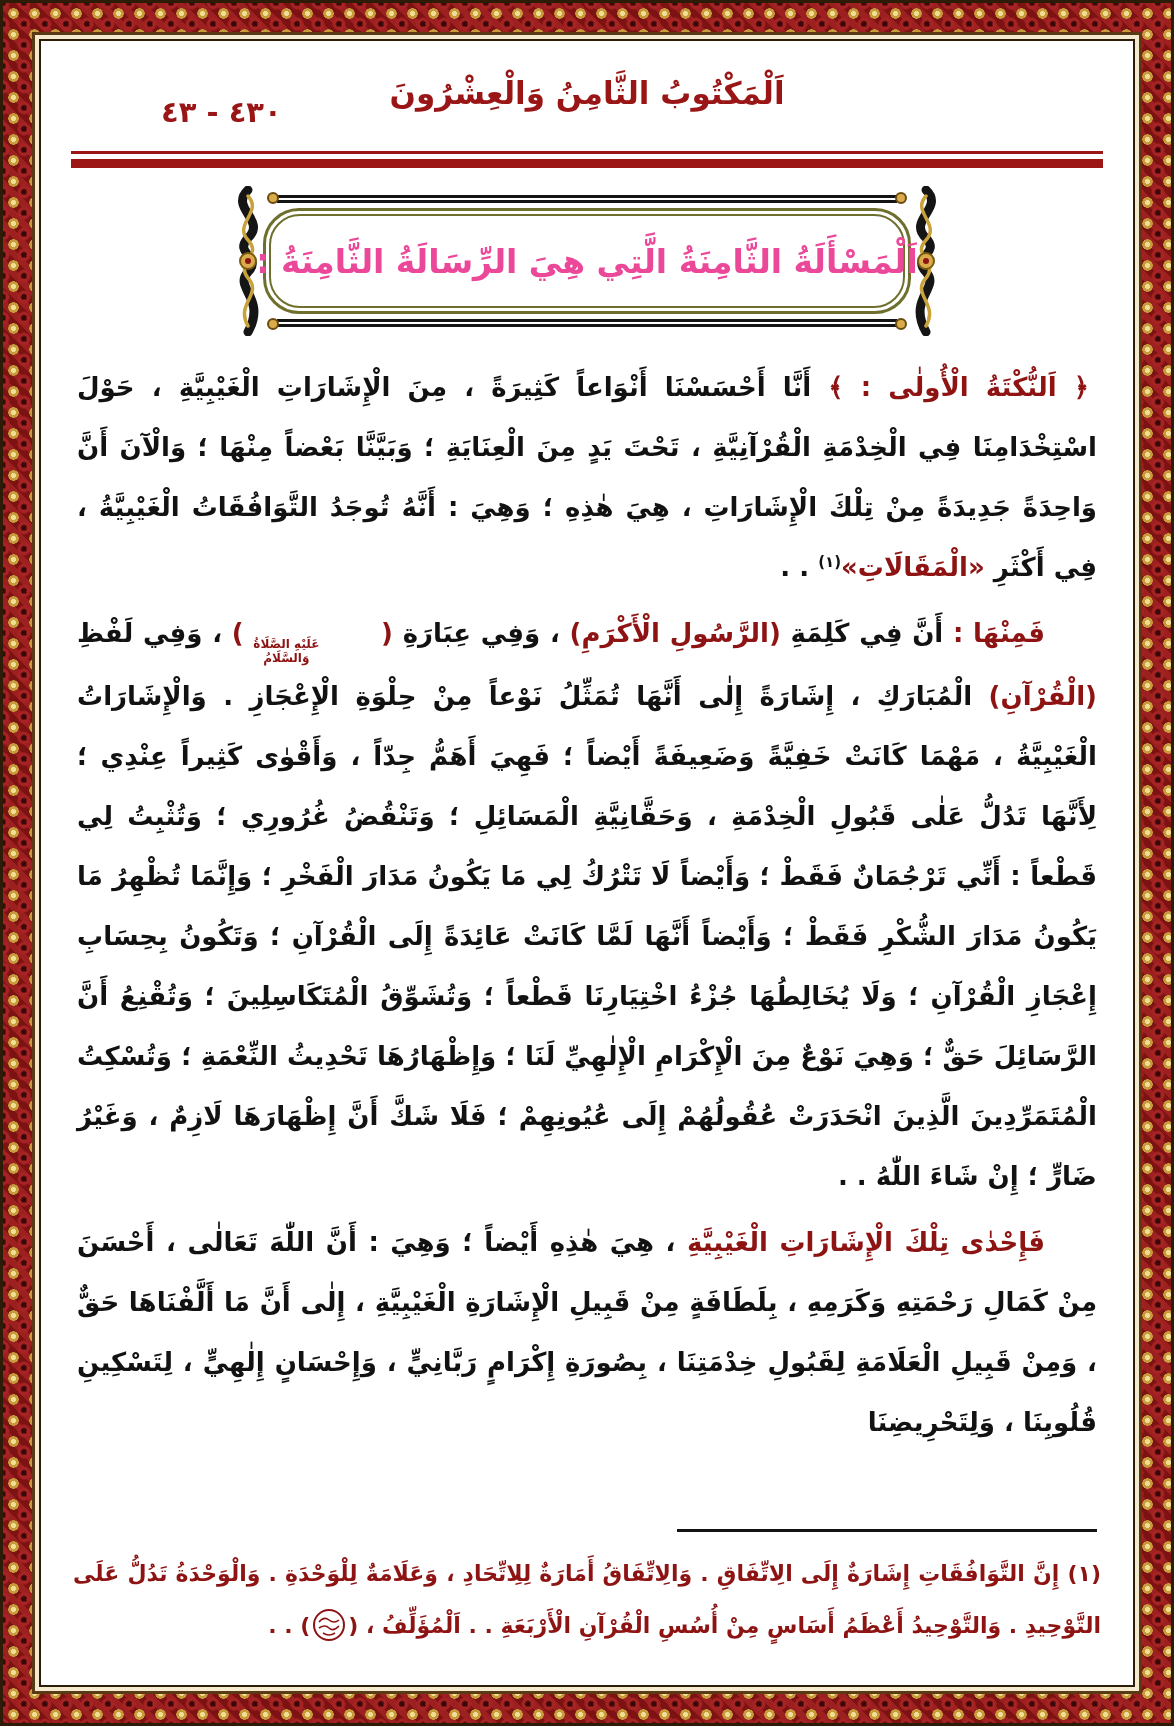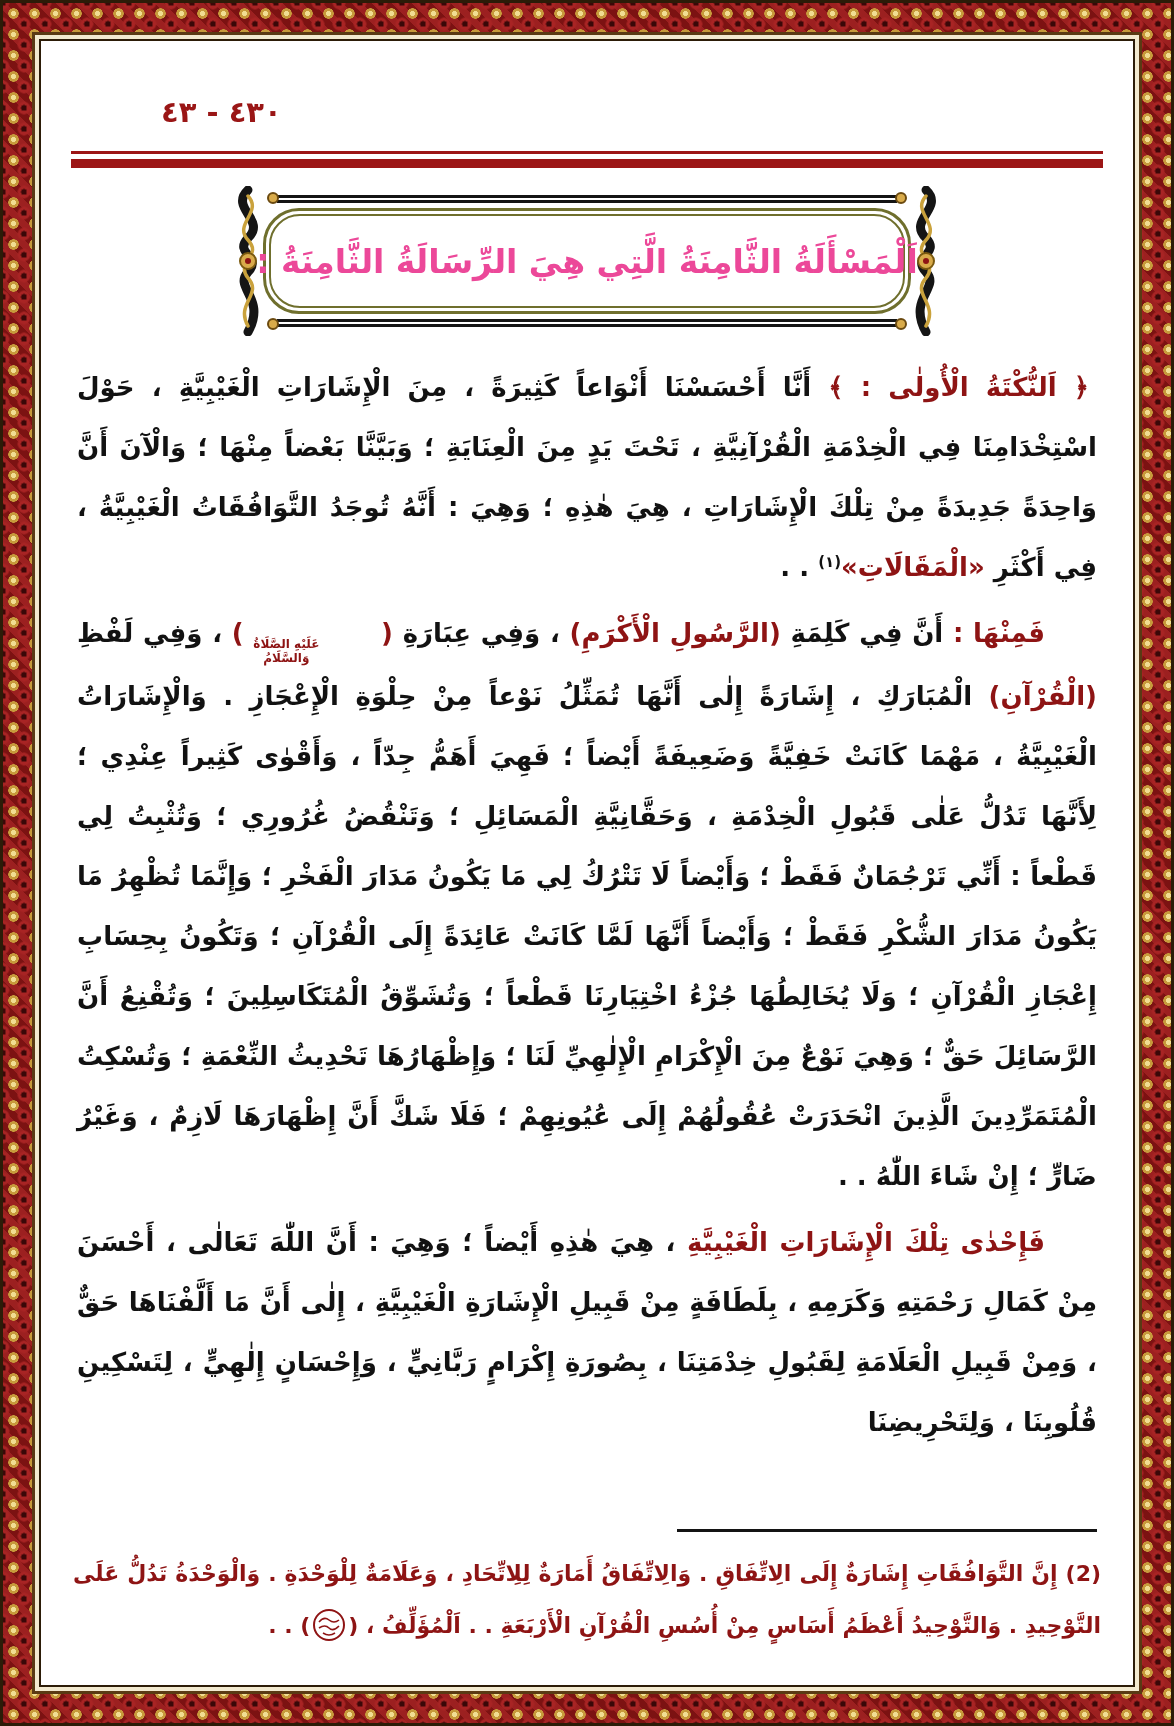--- a/index.html
+++ b/index.html
@@ -76,20 +76,21 @@
   .seal{vertical-align:-9px;margin:0 2px;}
 </style>
 </head>
 <body>
 
 <div class="page">
   <div class="content">
     <div class="content-inner">
 
       <div class="header">
+        <div class="header-title">اَلْمَكْتُوبُ الثَّامِنُ وَالْعِشْرُونَ</div>
         <div class="page-numbers">٤٣٠ - ٤٣</div>
       </div>
       <div class="rule-thin"></div>
       <div class="rule-thick"></div>
 
       <div class="titlebox">
         <div class="tbline top"></div>
         <div class="tbline bottom"></div>
         <div class="dot tl"></div>
         <div class="dot tr"></div>
@@ -124,21 +125,21 @@
               <span>عَلَيْهِ الصَّلَاةُ</span>
               <span>وَالسَّلَامُ</span>
             </span><span class="red"> )</span><span class="blk"> ، وَفِي لَفْظِ </span><span class="red">(الْقُرْآنِ)</span><span class="blk"> الْمُبَارَكِ ، إِشَارَةً إِلٰى أَنَّهَا تُمَثِّلُ نَوْعاً مِنْ حِلْوَةِ الْإِعْجَازِ . وَالْإِشَارَاتُ الْغَيْبِيَّةُ ، مَهْمَا كَانَتْ خَفِيَّةً وَضَعِيفَةً أَيْضاً ؛ فَهِيَ أَهَمُّ جِدّاً ، وَأَقْوٰى كَثِيراً عِنْدِي ؛ لِأَنَّهَا تَدُلُّ عَلٰى قَبُولِ الْخِدْمَةِ ، وَحَقَّانِيَّةِ الْمَسَائِلِ ؛ وَتَنْقُضُ غُرُورِي ؛ وَتُثْبِتُ لِي قَطْعاً : أَنِّي تَرْجُمَانٌ فَقَطْ ؛ وَأَيْضاً لَا تَتْرُكُ لِي مَا يَكُونُ مَدَارَ الْفَخْرِ ؛ وَإِنَّمَا تُظْهِرُ مَا يَكُونُ مَدَارَ الشُّكْرِ فَقَطْ ؛ وَأَيْضاً أَنَّهَا لَمَّا كَانَتْ عَائِدَةً إِلَى الْقُرْآنِ ؛ وَتَكُونُ بِحِسَابِ إِعْجَازِ الْقُرْآنِ ؛ وَلَا يُخَالِطُهَا جُزْءُ اخْتِيَارِنَا قَطْعاً ؛ وَتُشَوِّقُ الْمُتَكَاسِلِينَ ؛ وَتُقْنِعُ أَنَّ الرَّسَائِلَ حَقٌّ ؛ وَهِيَ نَوْعٌ مِنَ الْإِكْرَامِ الْإِلٰهِيِّ لَنَا ؛ وَإِظْهَارُهَا تَحْدِيثُ النِّعْمَةِ ؛ وَتُسْكِتُ الْمُتَمَرِّدِينَ الَّذِينَ انْحَدَرَتْ عُقُولُهُمْ إِلَى عُيُونِهِمْ ؛ فَلَا شَكَّ أَنَّ إِظْهَارَهَا لَازِمٌ ، وَغَيْرُ ضَارٍّ ؛ إِنْ شَاءَ اللّٰهُ . .</span></p>
 
         <p class="para ind-sm"><span class="red">فَإِحْدٰى تِلْكَ الْإِشَارَاتِ الْغَيْبِيَّةِ</span><span class="blk"> ، هِيَ هٰذِهِ أَيْضاً ؛ وَهِيَ : أَنَّ اللّٰهَ تَعَالٰى ، أَحْسَنَ مِنْ كَمَالِ رَحْمَتِهِ وَكَرَمِهِ ، بِلَطَافَةٍ مِنْ قَبِيلِ الْإِشَارَةِ الْغَيْبِيَّةِ ، إِلٰى أَنَّ مَا أَلَّفْنَاهَا حَقٌّ ، وَمِنْ قَبِيلِ الْعَلَامَةِ لِقَبُولِ خِدْمَتِنَا ، بِصُورَةِ إِكْرَامٍ رَبَّانِيٍّ ، وَإِحْسَانٍ إِلٰهِيٍّ ، لِتَسْكِينِ قُلُوبِنَا ، وَلِتَحْرِيضِنَا</span></p>
 
       </div>
 
       <div class="footnote-block">
         <div class="footnote-sep"></div>
-        <p class="footnote"><span>(2) إِنَّ التَّوَافُقَاتِ إِشَارَةٌ إِلَى الِاتِّفَاقِ . وَالِاتِّفَاقُ أَمَارَةٌ لِلِاتِّحَادِ ، وَعَلَامَةٌ لِلْوَحْدَةِ . وَالْوَحْدَةُ تَدُلُّ عَلَى التَّوْحِيدِ . وَالتَّوْحِيدُ أَعْظَمُ أَسَاسٍ مِنْ أُسُسِ الْقُرْآنِ الْأَرْبَعَةِ . . اَلْمُؤَلِّفُ ، (</span><span class="seal"><svg width="34" height="34" viewBox="0 0 34 34">
+        <p class="footnote"><span>(١) إِنَّ التَّوَافُقَاتِ إِشَارَةٌ إِلَى الِاتِّفَاقِ . وَالِاتِّفَاقُ أَمَارَةٌ لِلِاتِّحَادِ ، وَعَلَامَةٌ لِلْوَحْدَةِ . وَالْوَحْدَةُ تَدُلُّ عَلَى التَّوْحِيدِ . وَالتَّوْحِيدُ أَعْظَمُ أَسَاسٍ مِنْ أُسُسِ الْقُرْآنِ الْأَرْبَعَةِ . . اَلْمُؤَلِّفُ ، (</span><span class="seal"><svg width="34" height="34" viewBox="0 0 34 34">
                 <circle cx="17" cy="17" r="15" fill="none" stroke="#8e1414" stroke-width="2"></circle>
                 <path d="M7 14 q5 -6 10 -2 t10 0 M7 20 q6 -4 10 0 t10 -2 M11 25 q6 4 12 0" stroke="#8e1414" fill="none" stroke-width="1.6"></path>
               </svg></span><span>) . .</span></p>
       </div>
 
     </div>
   </div>
 </div>
 
 </body></html>

